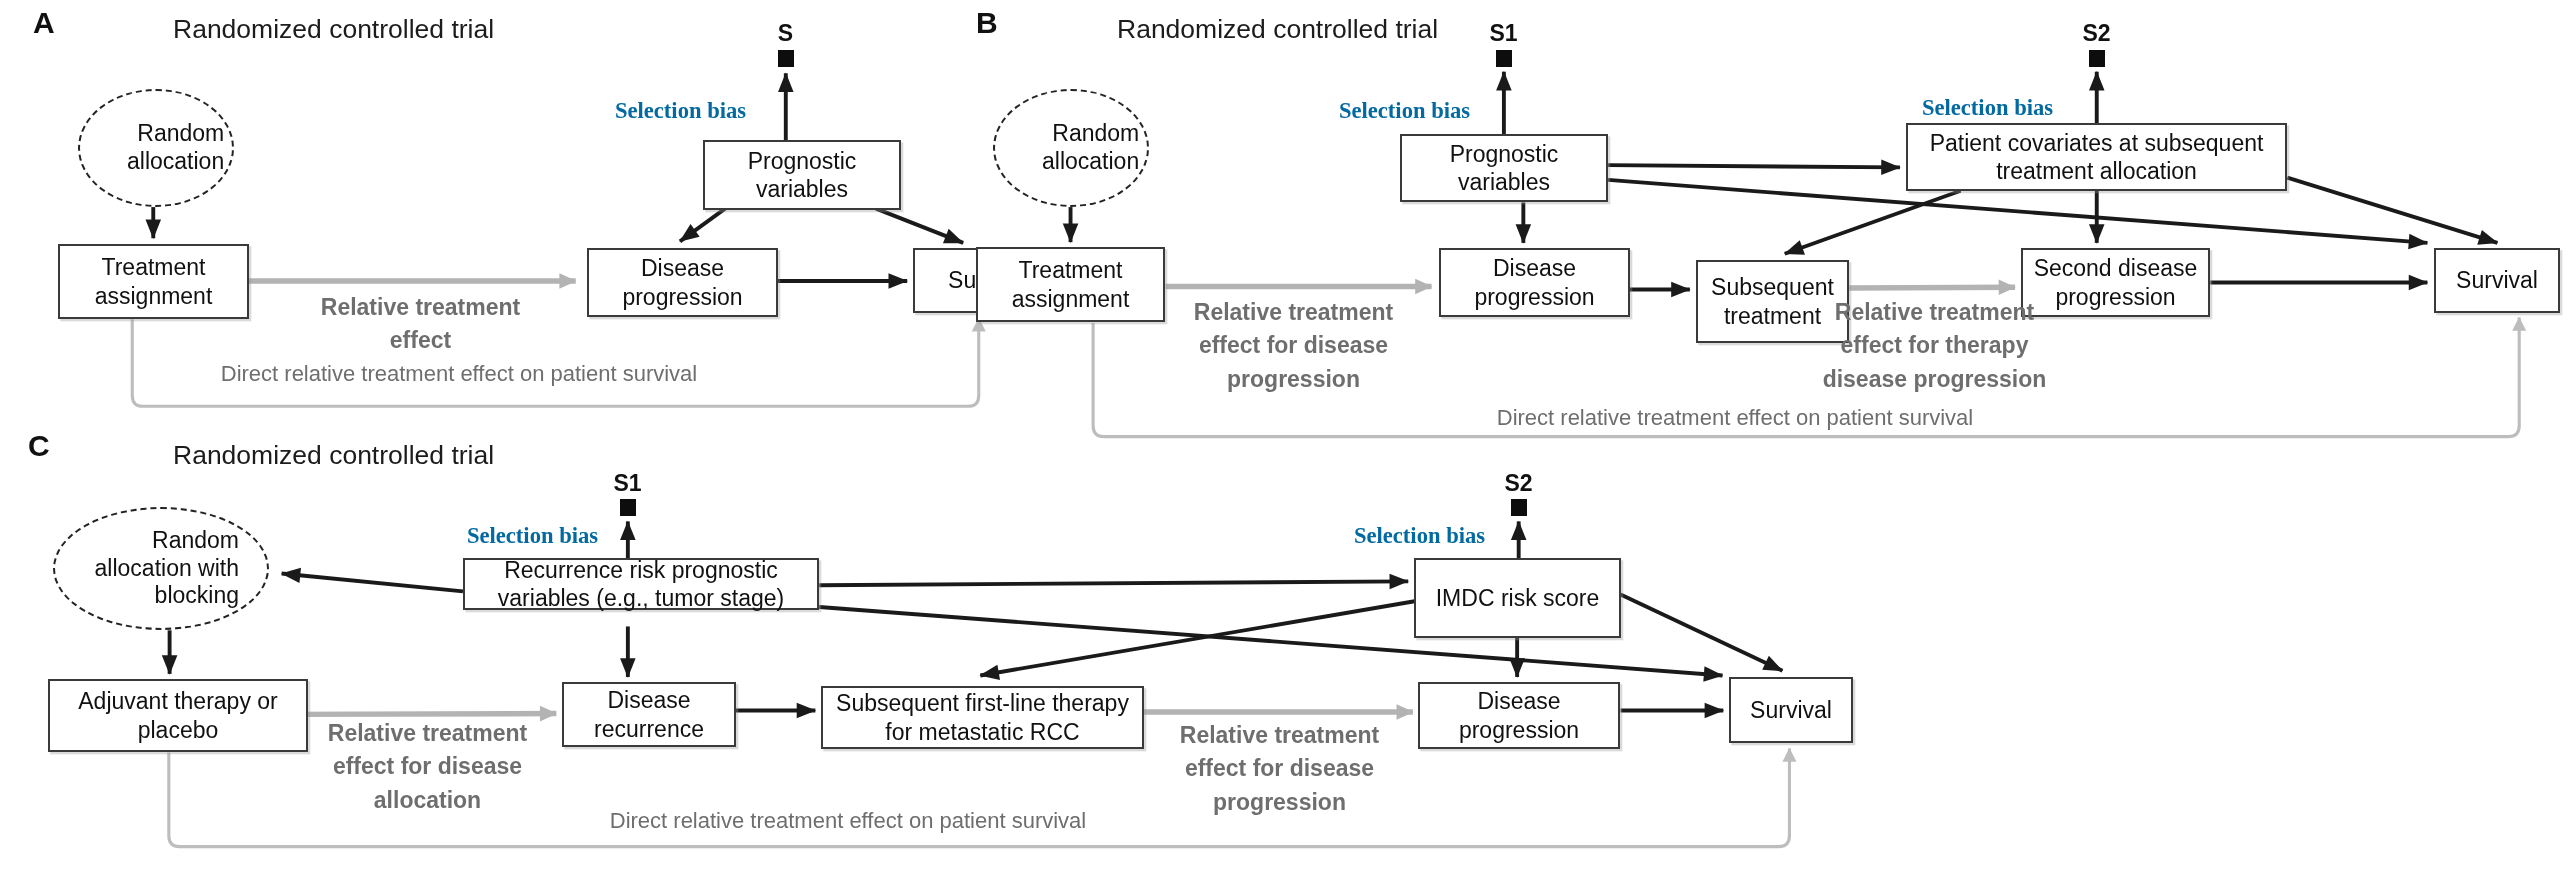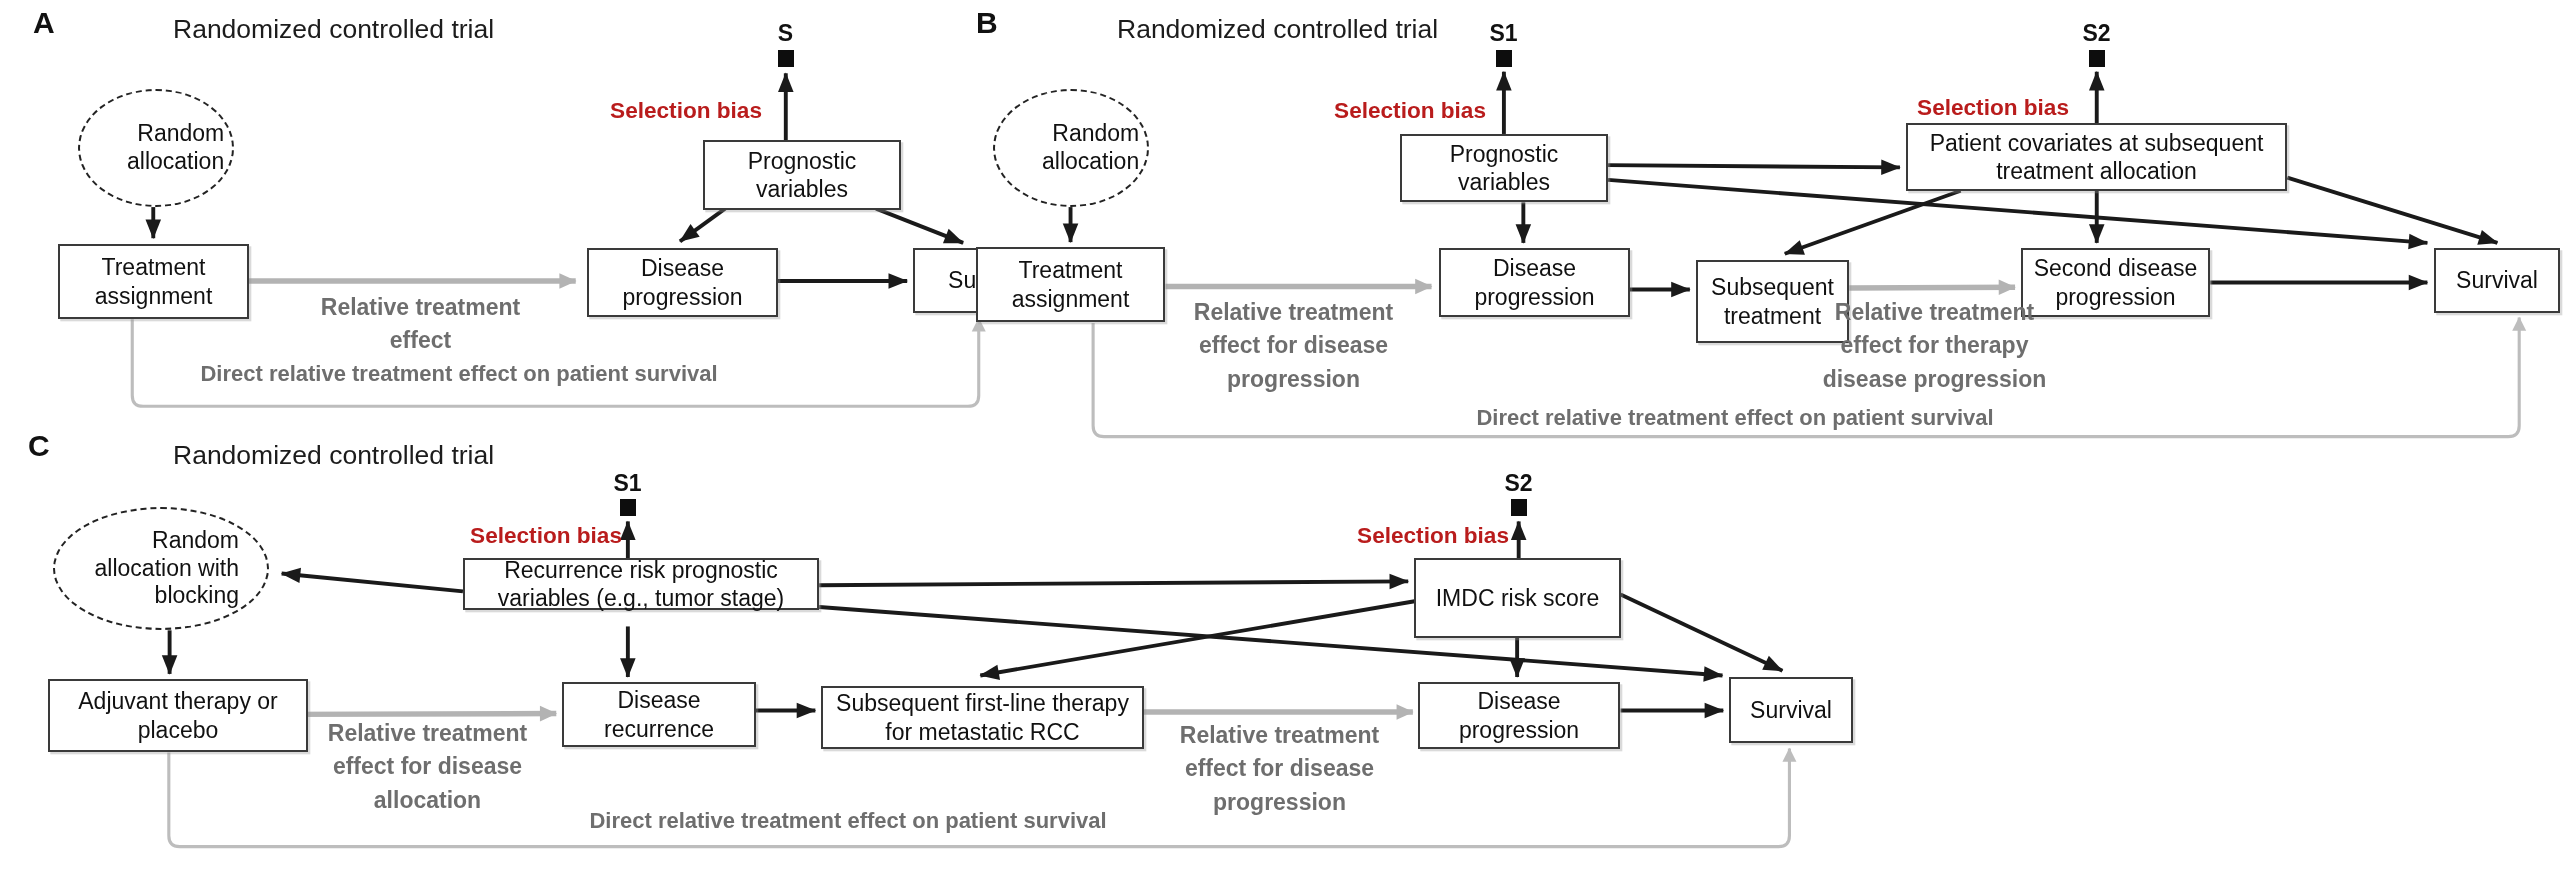--- a/index.html
+++ b/index.html
@@ -10,22 +10,22 @@
   .node{position:absolute;z-index:2;box-sizing:border-box;display:flex;align-items:center;justify-content:center;text-align:center;}
   .box{background:#ffffff;border:2.3px solid #3a3a3a;box-shadow:2.3px 2.3px 0 rgba(150,150,150,.35);
        font-size:23px;line-height:1.22;color:#111;padding:1.6px 6.2px;}
   .ellipse{background:#ffffff;border:2.3px dashed #222;border-radius:50%;
        font-size:23px;line-height:1.2;color:#111;padding:3.1px 7.8px;text-align:right;}
   .panel-letter{position:absolute;z-index:3;font-size:30px;font-weight:bold;color:#111;}
   .panel-title{position:absolute;z-index:3;font-size:26.5px;color:#1c1c1c;}
   .s-label{position:absolute;z-index:3;font-size:23px;font-weight:bold;color:#111;text-align:center;width:39px;}
   .s-square{position:absolute;z-index:3;width:15.6px;height:17px;background:#0d0d0d;}
   .gray-label{position:absolute;z-index:3;font-size:23px;font-weight:bold;color:#6e6e6e;text-align:center;line-height:1.45;}
-  .bias-label{position:absolute;z-index:3;font-size:22.6px;font-weight:bold;color:#b91c1c;text-align:right;}
-  .direct-label{position:absolute;z-index:3;font-size:22px;font-weight:bold;color:#6e6e6e;text-align:center;}
+  .bias-label{position:absolute;z-index:3;font-size:22.6px;font-weight:bold;color:#0369a1;text-align:center;font-family:Liberation Serif, serif;}
+  .direct-label{position:absolute;z-index:3;font-size:22px;font-weight:normal;color:#6e6e6e;text-align:center;}
 </style>
 </head>
 <body>
 
 <div class="canvas">
 
   <svg class="wires" width="2576" height="881" viewBox="0 0 3311 1132">
     <defs>
       <marker id="mkB" markerUnits="userSpaceOnUse" markerWidth="30" markerHeight="24" refX="25" refY="12" orient="auto">
         <path d="M1,2 L26,12 L1,22 Z" fill="#1a1a1a"></path>
@@ -155,21 +155,21 @@
 
   <div class="node ellipse" style="left:53px;top:507px;width:216px;height:123px;">
     <span style="width:156px;">Random allocation with blocking</span>
   </div>
   <div class="node box" style="left:48px;top:679px;width:260px;height:73px;">
     <span>Adjuvant therapy or placebo</span>
   </div>
   <div class="node box" style="left:463px;top:558px;width:356px;height:52px;">
     <span>Recurrence risk prognostic variables (e.g., tumor stage)</span>
   </div>
-  <div class="node box" style="left:562px;top:682px;width:194px;height:65px;">
+  <div class="node box" style="left:562px;top:682px;width:174px;height:65px;">
     <span>Disease recurrence</span>
   </div>
   <div class="node box" style="left:821px;top:686px;width:323px;height:63px;">
     <span>Subsequent first-line therapy for metastatic RCC</span>
   </div>
   <div class="node box" style="left:1414px;top:558px;width:207px;height:80px;">
     <span>IMDC risk score</span>
   </div>
   <div class="node box" style="left:1418px;top:682px;width:202px;height:67px;">
     <span>Disease progression</span>

